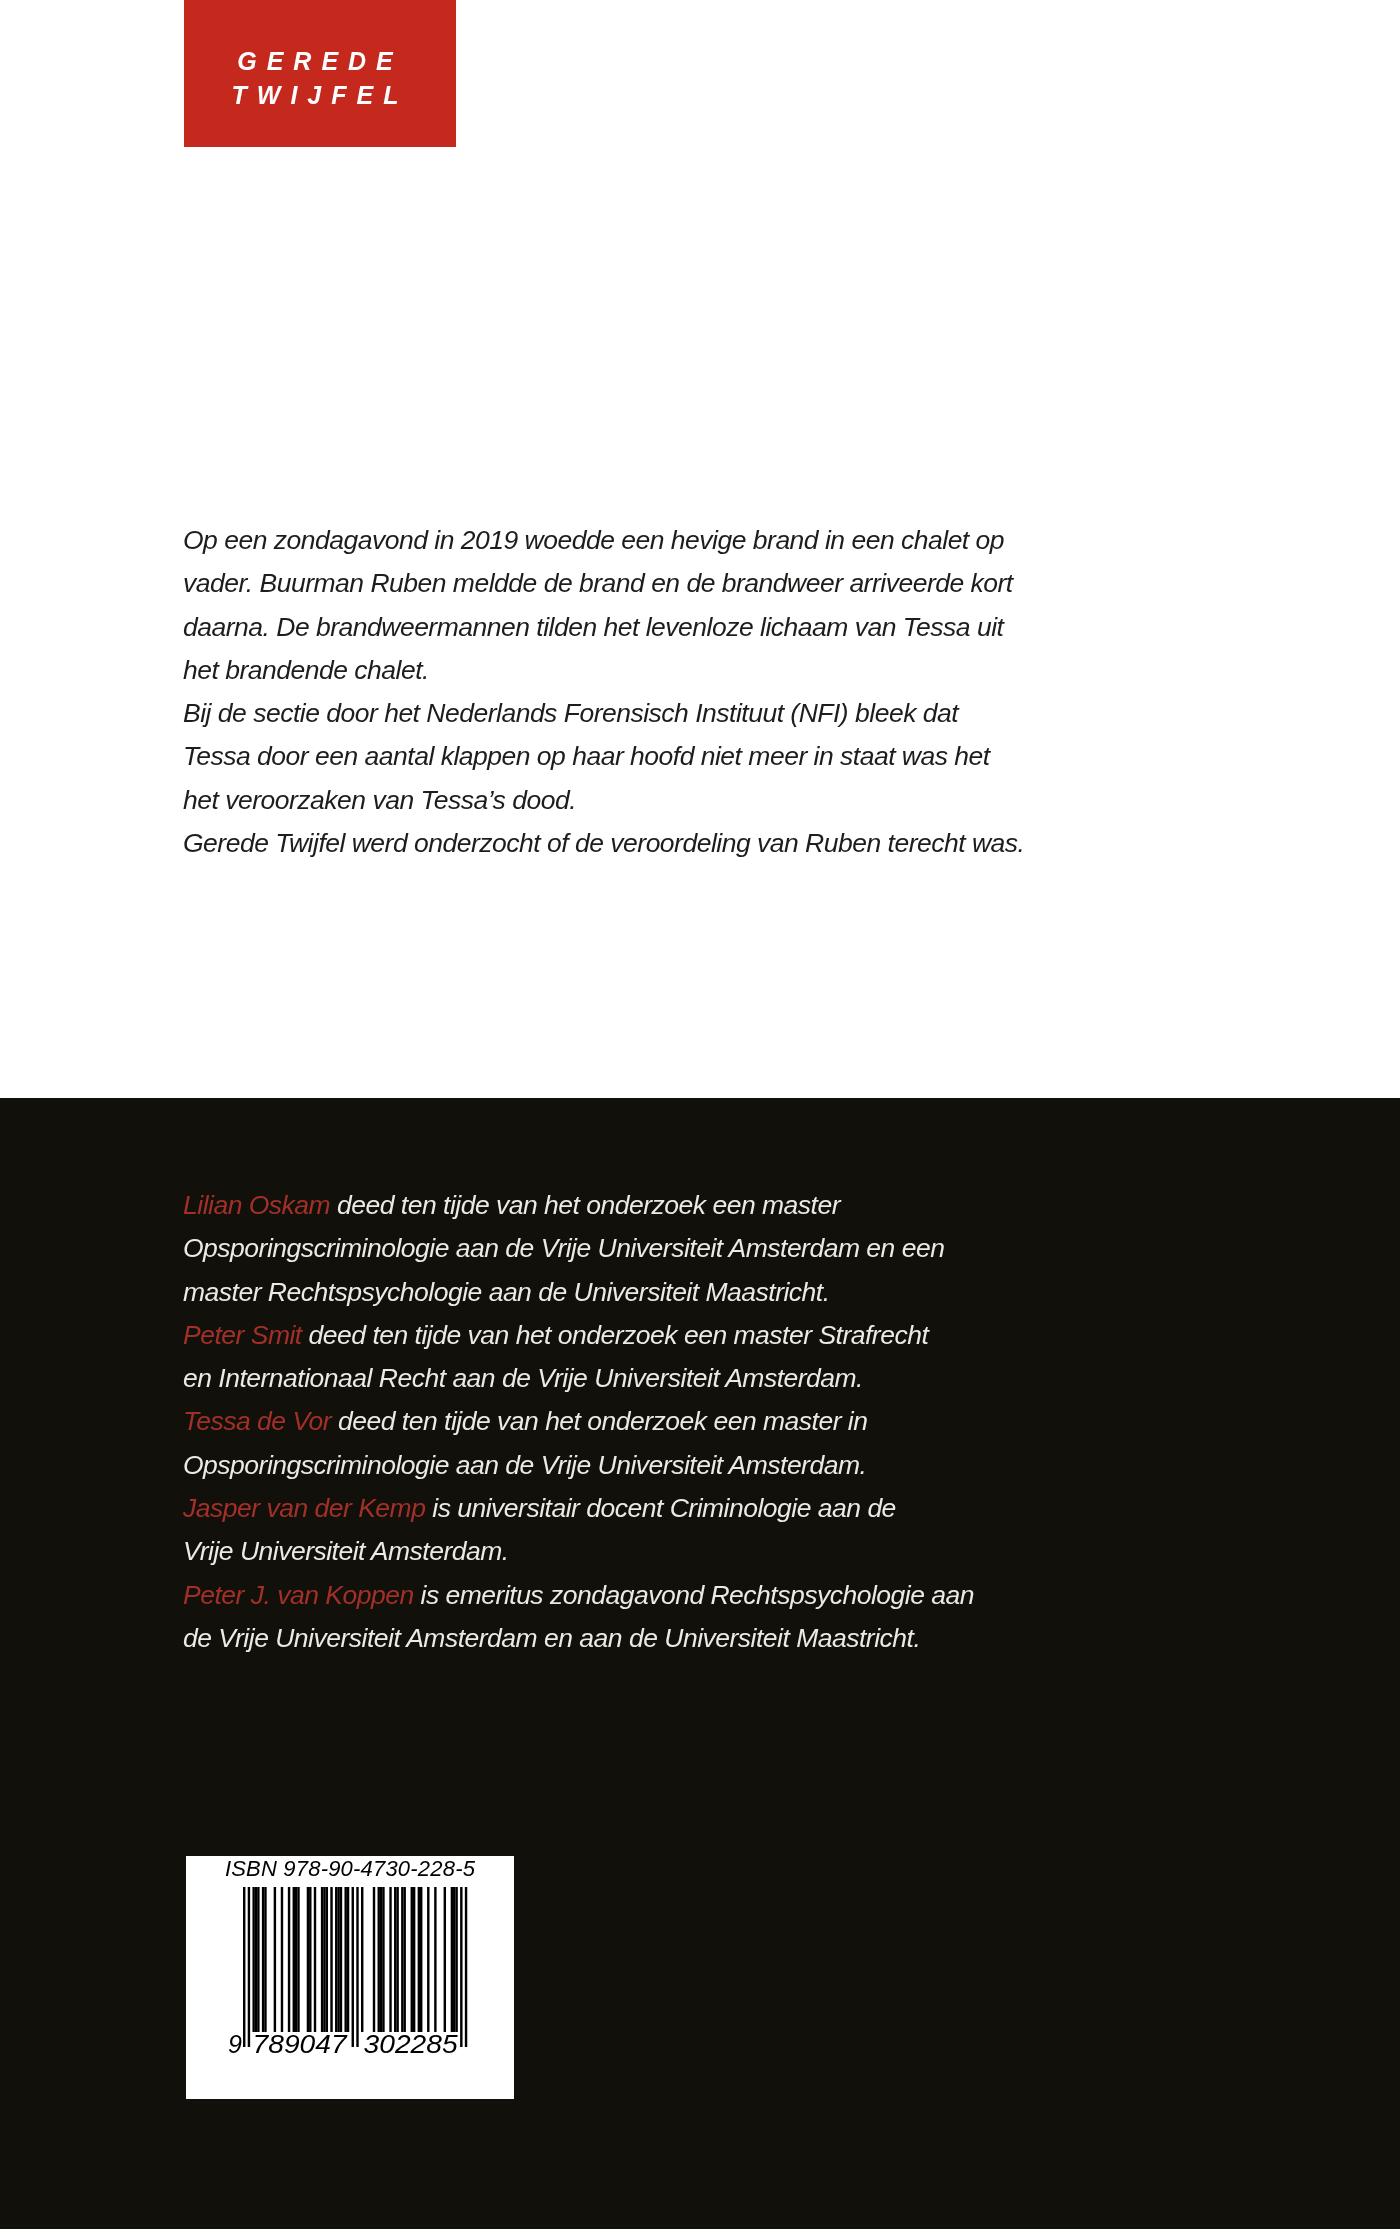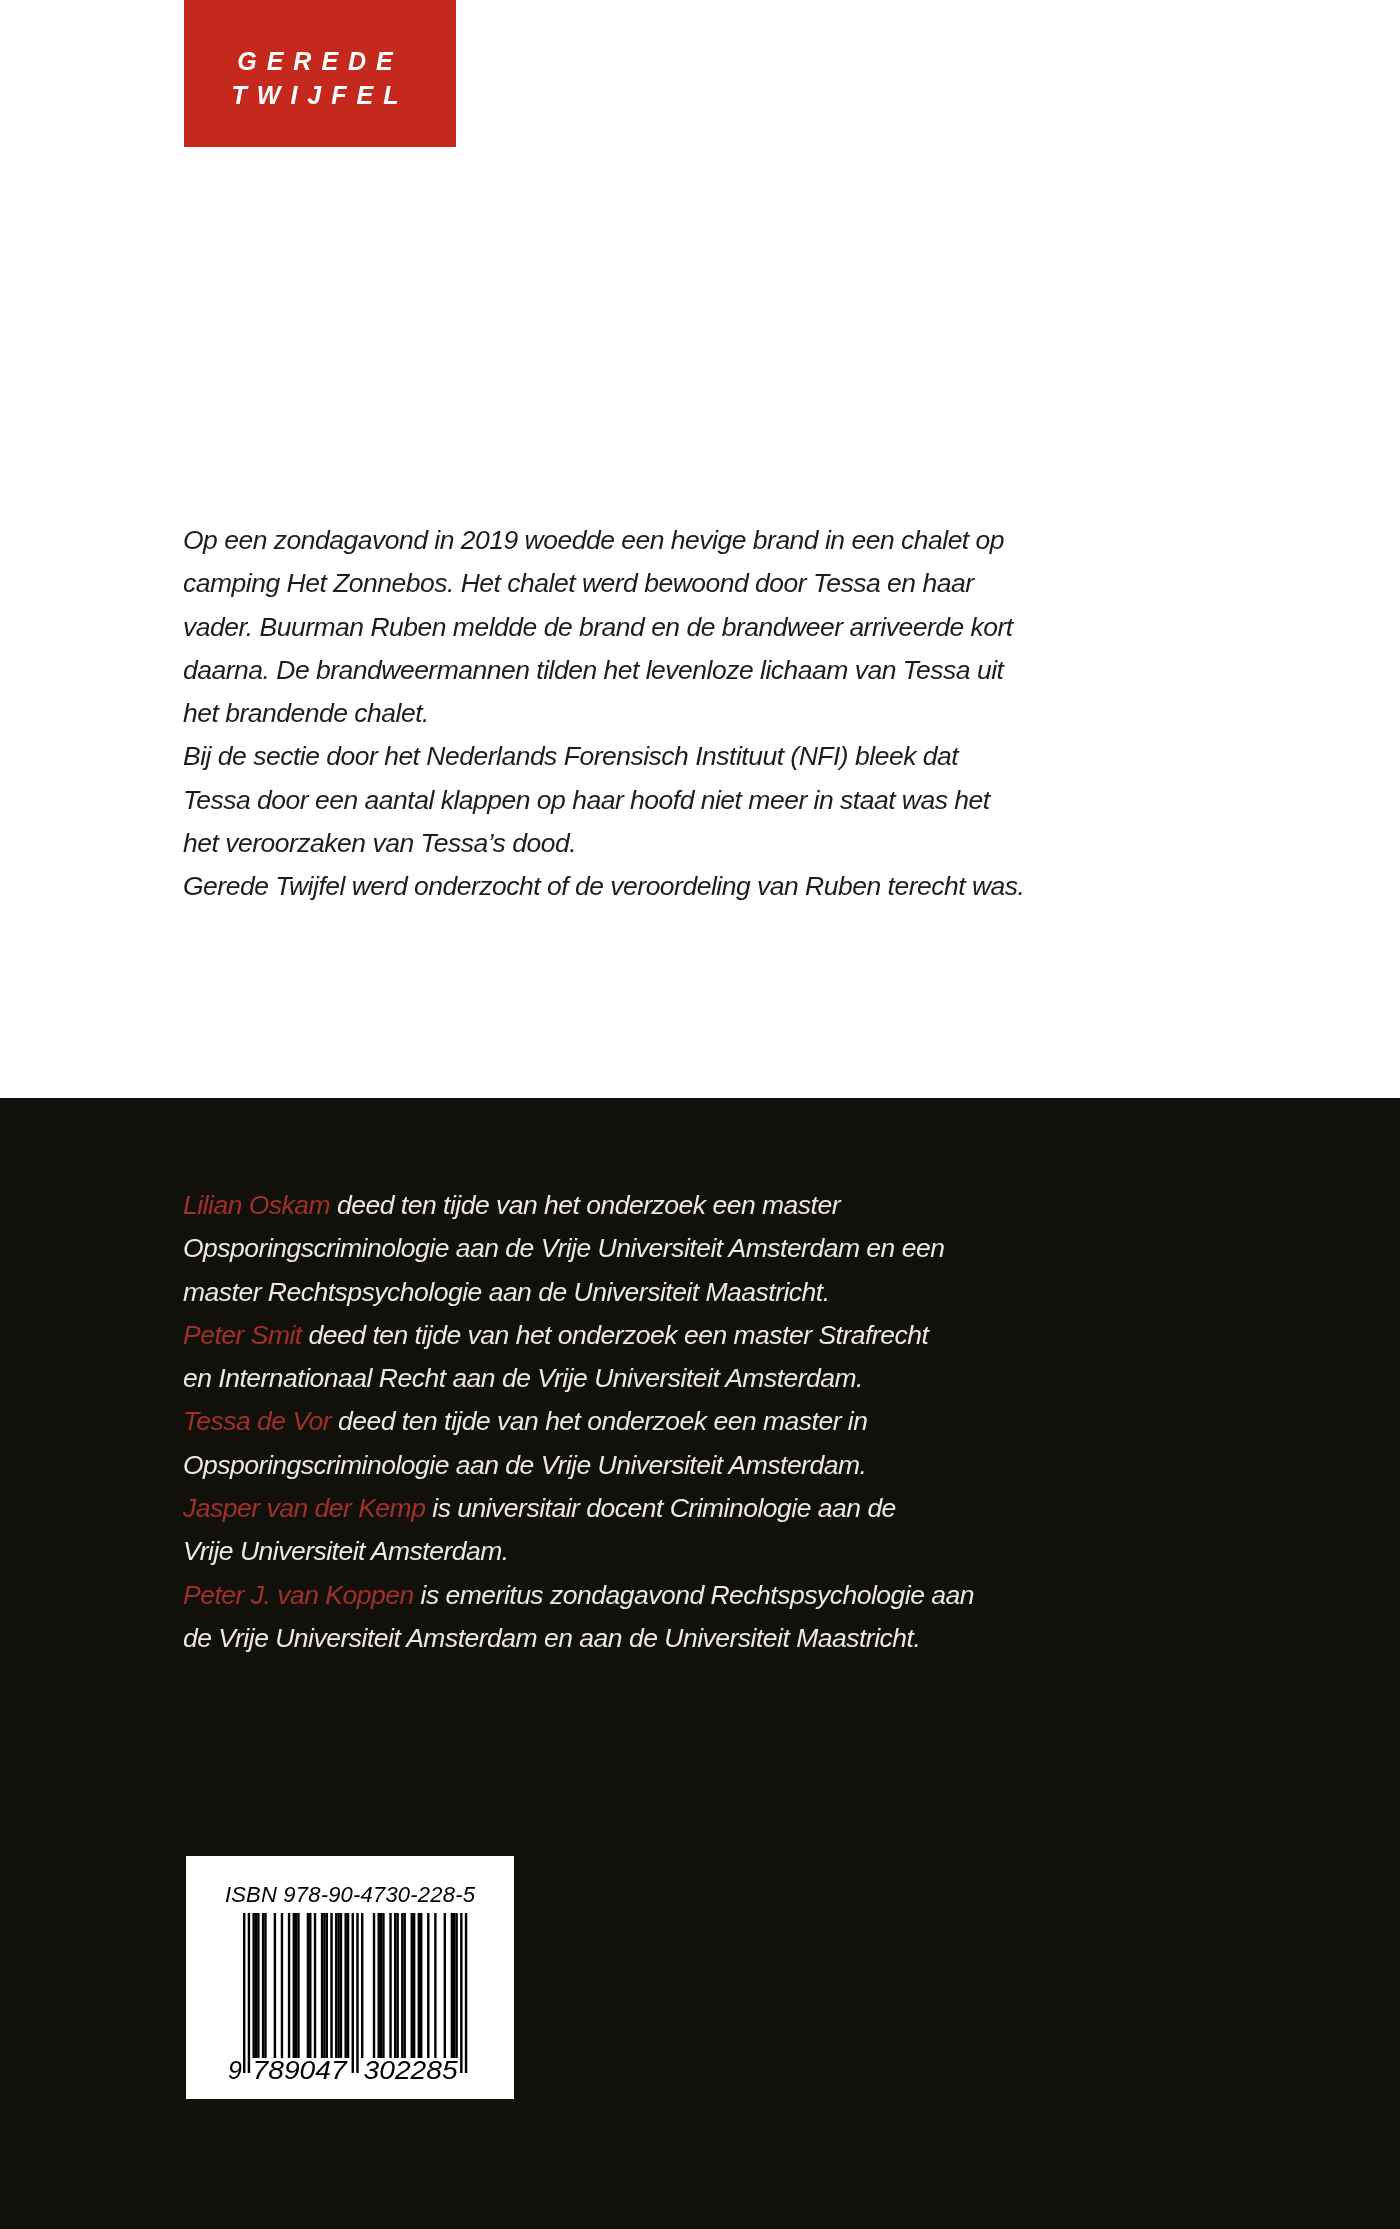--- a/index.html
+++ b/index.html
@@ -28,40 +28,39 @@
     position:absolute;left:183px;top:1184px;
     font-size:26.5px;line-height:43.3px;letter-spacing:-0.5px;
     color:#eceae3;white-space:nowrap;
   }
   .bio-name{color:#a23028;}
   .isbn-panel{
     position:absolute;left:186px;top:1856px;width:328px;height:243px;
     background:#ffffff;color:#000000;
   }
   .isbn-label{
-    margin-top:26px;text-align:center;
+    text-align:center;
     font-size:22px;line-height:25px;letter-spacing:0.2px;color:#000000;
   }
   .ean-svg{display:block;margin:6px auto 0;fill:#000000;}
 </style>
 </head>
 <body>
 
 <div class="page">
 
   <div class="black-section"></div>
 
   <div class="logo-box">
     <div>GEREDE</div>
     <div>TWIJFEL</div>
   </div>
 
   <div class="story">
     <div>Op een zondagavond in 2019 woedde een hevige brand in een chalet op</div>
-    <div>camping Het Zonnebos. Het chalet werd bewoond door Tessa en haar</div>
     <div>vader. Buurman Ruben meldde de brand en de brandweer arriveerde kort</div>
     <div>daarna. De brandweermannen tilden het levenloze lichaam van Tessa uit</div>
     <div>het brandende chalet.</div>
     <div>Bij de sectie door het Nederlands Forensisch Instituut (NFI) bleek dat</div>
     <div>Tessa door een aantal klappen op haar hoofd niet meer in staat was het</div>
     <div>het veroorzaken van Tessa’s dood.</div>
     <div>Gerede Twijfel werd onderzocht of de veroordeling van Ruben terecht was.</div>
   </div>
 
   <div class="bios">

